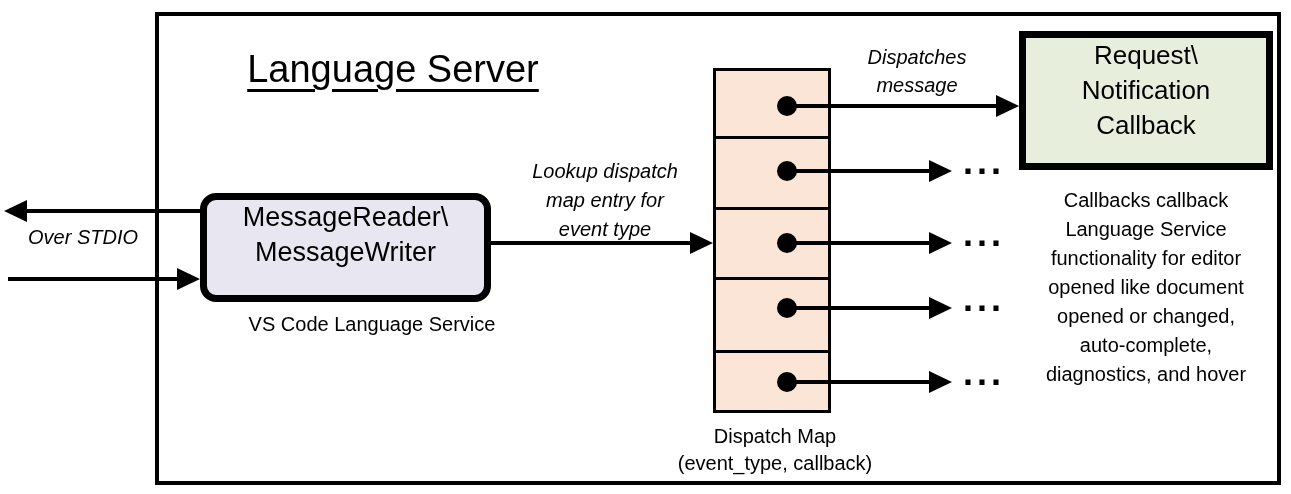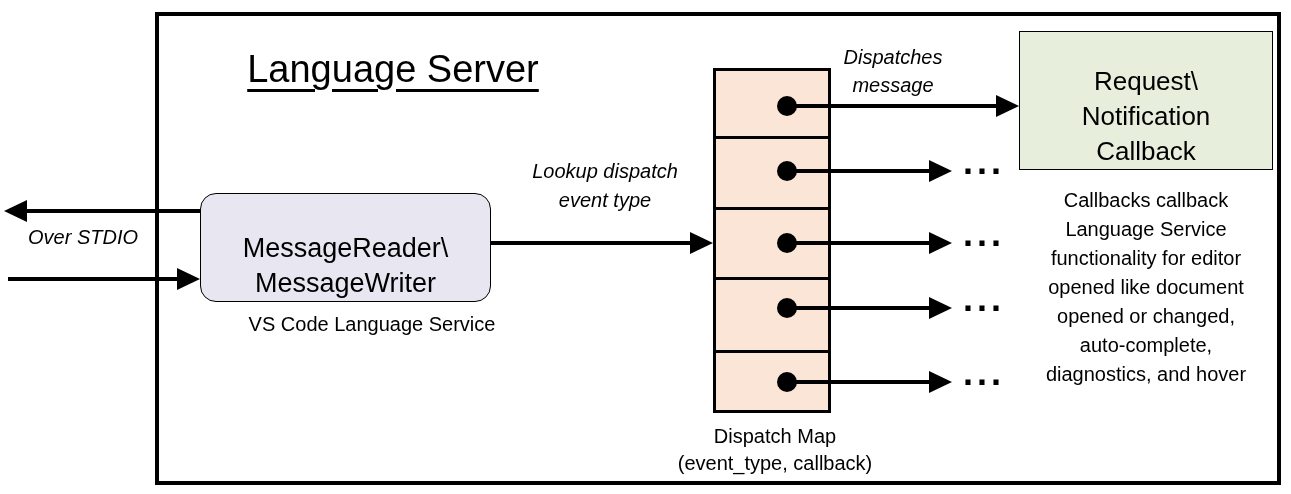--- a/index.html
+++ b/index.html
@@ -21,22 +21,22 @@
   }
   .title {
     left: 228px; top: 48px; width: 330px;
     font-size: 38px; text-align: center;
     text-decoration: underline; text-decoration-thickness: 3px; text-underline-offset: 7px;
     white-space: nowrap;
   }
 
   
   .node {
-    box-sizing: border-box; border: 1px solid #000000;
-    display: flex; flex-direction: column; align-items: center; justify-content: flex-end;
+    box-sizing: border-box; border: 7px solid #000000;
+    display: flex; flex-direction: column; align-items: center; justify-content: flex-start;
     text-align: center;
   }
   .mr-box { left: 200px; top: 193px; width: 291px; height: 109px; background: #e8e7f1;
     font-size: 27px; line-height: 35px; border-radius: 16px; }
   .green-box { left: 1019px; top: 31px; width: 254px; height: 139px; background: #e7eedc;
     font-size: 26px; line-height: 35px; }
 
   .dispatch-map { left: 713px; top: 68px; width: 118px; height: 345px;
     background: #fbe5d6; border: 3px solid #000; box-sizing: border-box; }
   .map-divider { left: 0; width: 112px; height: 3px; background: #000; }
@@ -80,20 +80,21 @@
     <div>MessageWriter</div>
   </div>
   <div class="abs caption" style="left:172px; top:310px; width:400px;">
     <div>VS Code Language Service</div>
   </div>
 
   <div class="abs hline" style="left:490px; top:241px; width:201px;"></div>
   <div class="abs tri-right" style="left:690px; top:232px;"></div>
   <div class="abs italic-label" style="left:506px; top:157px; width:198px; line-height:29px;">
     <div>Lookup dispatch</div>
+    <div>map entry for</div>
     <div>event type</div>
   </div>
 
   <div class="abs dispatch-map">
     <div class="abs map-divider" style="top:65px;"></div>
     <div class="abs map-divider" style="top:136px;"></div>
     <div class="abs map-divider" style="top:206px;"></div>
     <div class="abs map-divider" style="top:279px;"></div>
   </div>
   <div class="abs dot" style="left:777px; top:96px;"></div>
@@ -101,21 +102,21 @@
   <div class="abs dot" style="left:777px; top:233px;"></div>
   <div class="abs dot" style="left:777px; top:298px;"></div>
   <div class="abs dot" style="left:777px; top:372px;"></div>
   <div class="abs caption" style="left:655px; top:423px; width:240px; line-height:27px;">
     <div>Dispatch Map</div>
     <div>(event_type, callback)</div>
   </div>
 
   <div class="abs hline" style="left:787px; top:104px; width:209px;"></div>
   <div class="abs tri-right" style="left:996px; top:95px;"></div>
-  <div class="abs italic-label" style="left:812px; top:43px; width:162px;">
+  <div class="abs italic-label" style="left:836px; top:43px; width:162px;">
     <div>Dispatches</div>
     <div>message</div>
   </div>
 
   <div class="abs hline" style="left:787px; top:169px; width:142px;"></div>
   <div class="abs tri-right" style="left:929px; top:160px;"></div>
   <div class="abs ellipsis" style="left:958px; top:144px; width:52px;">...</div>
 
   <div class="abs hline" style="left:787px; top:241px; width:142px;"></div>
   <div class="abs tri-right" style="left:929px; top:232px;"></div>

